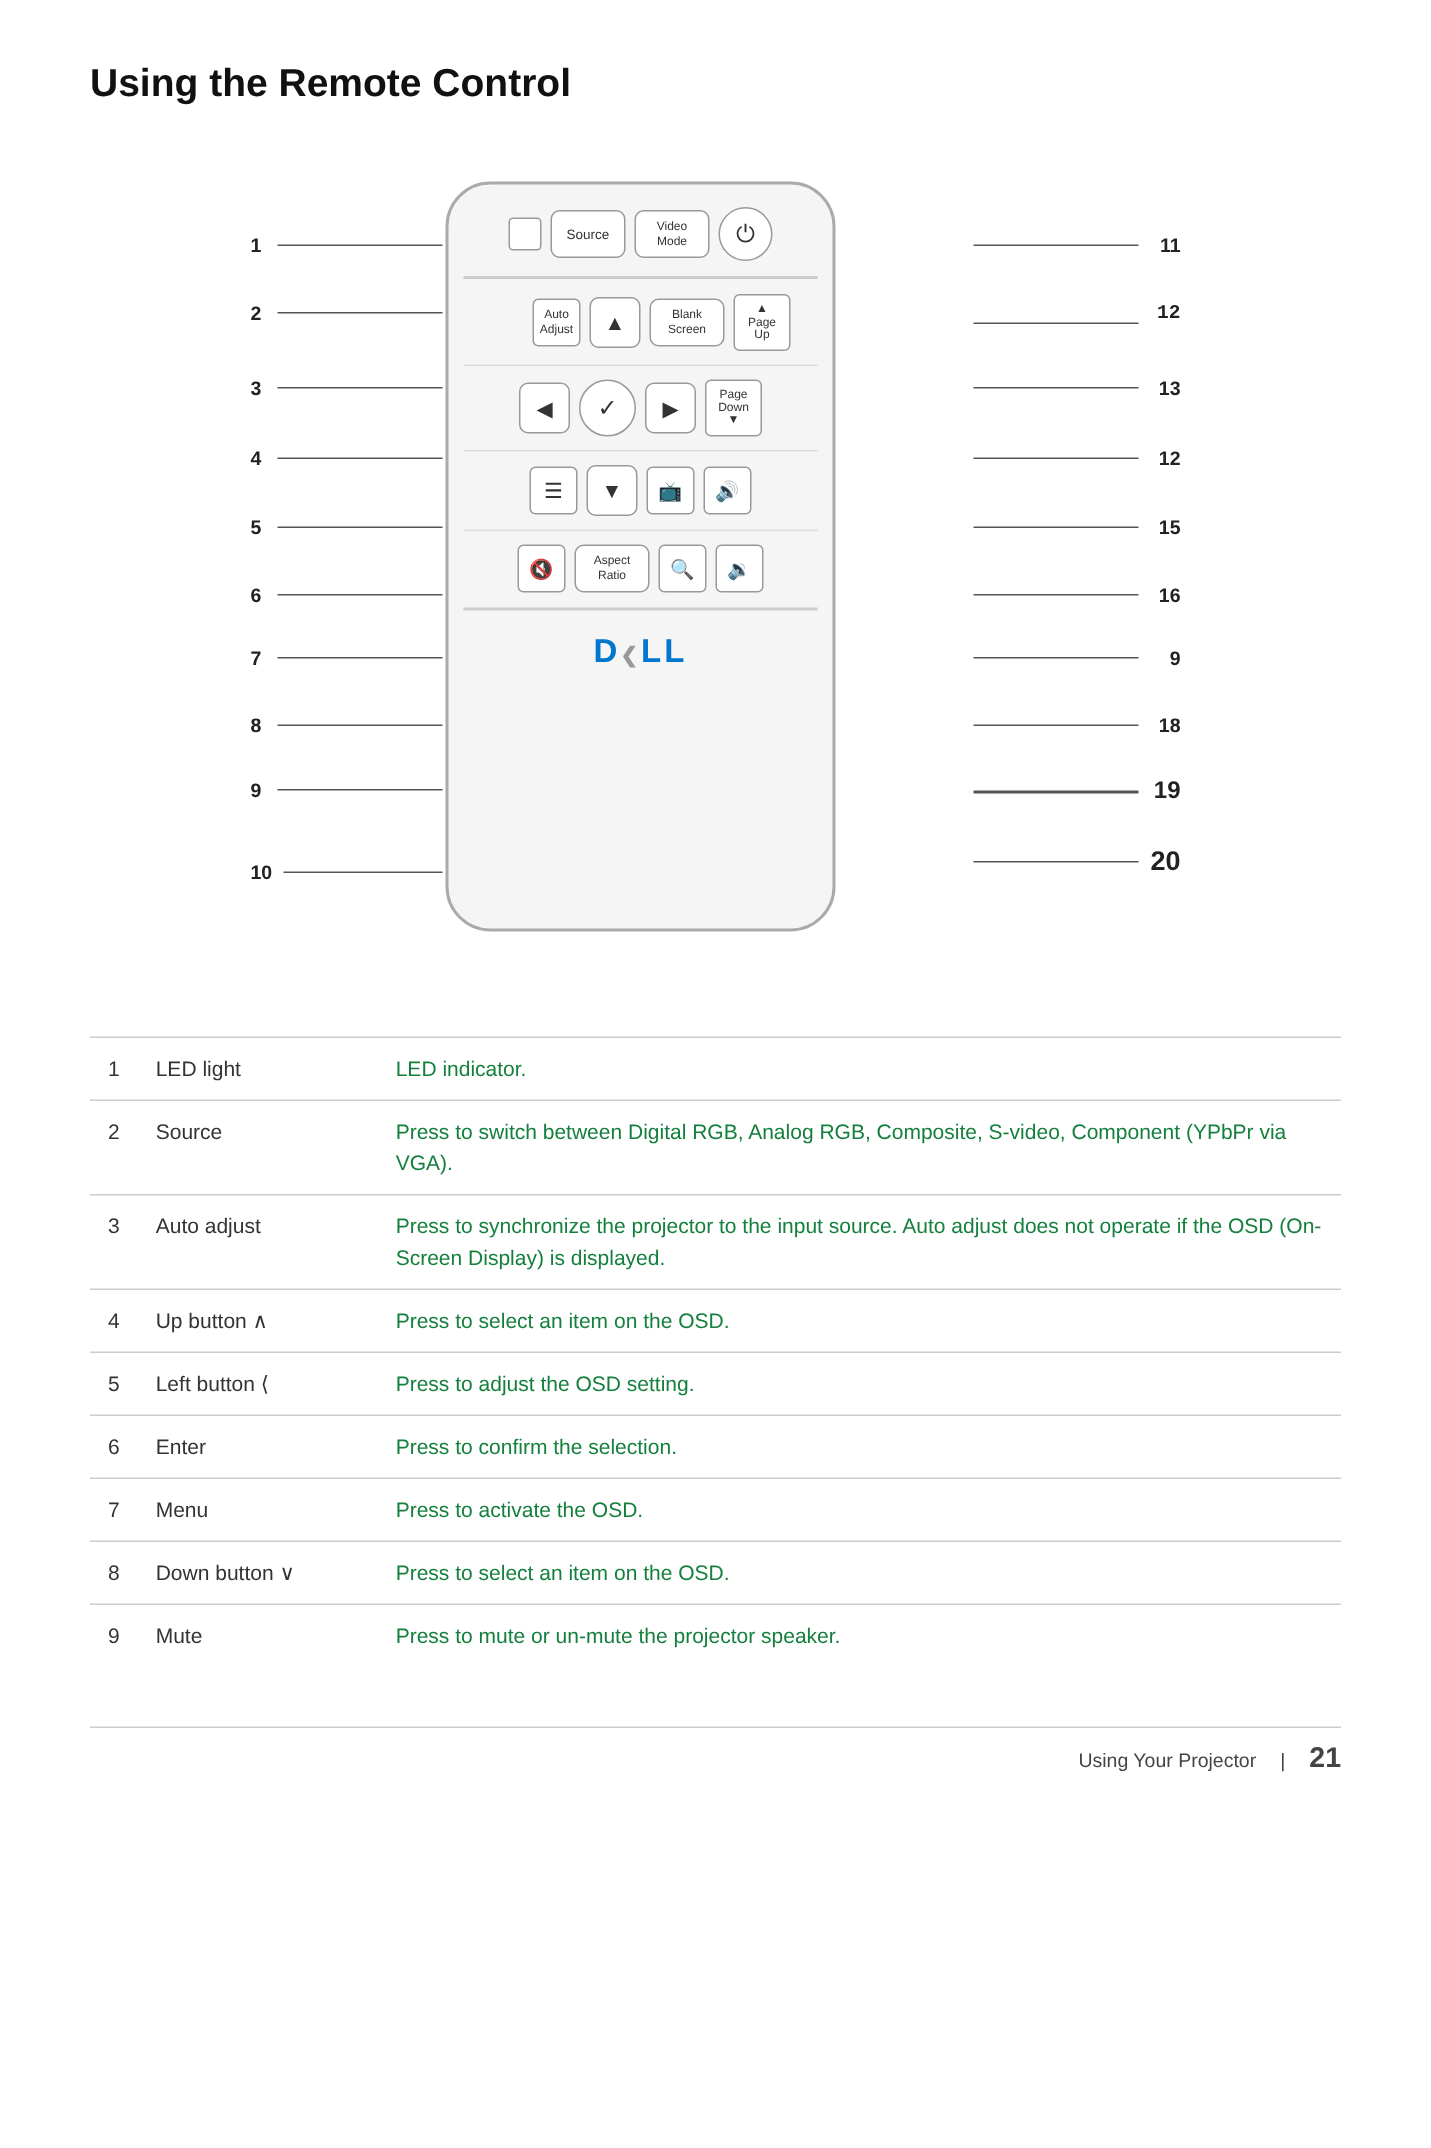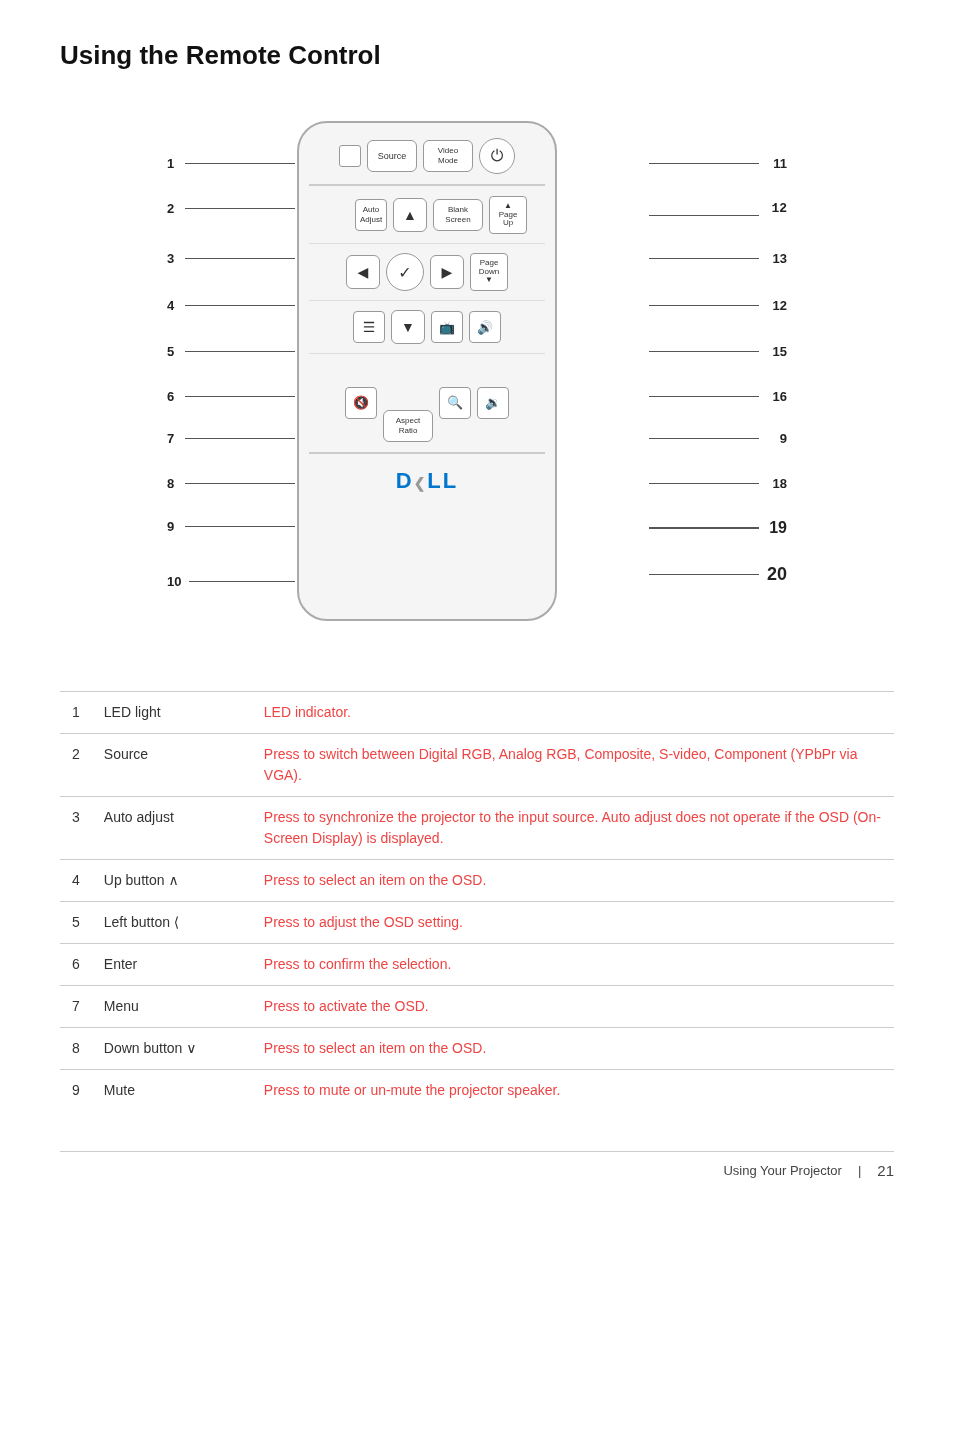--- a/index.html
+++ b/index.html
@@ -102,37 +102,37 @@
     .ref-table td:first-child {
       width: 30px;
       color: #333;
       font-weight: 400;
     }
     .ref-table td:nth-child(2) {
       width: 160px;
       color: #333;
     }
     .ref-table td:nth-child(3) {
-      color: #ef4444;
+      color: #15803d;
     }
 
     .footer-line {
       display: flex;
       justify-content: flex-end;
       align-items: center;
       margin-top: 40px;
       font-size: 13px;
       color: #444;
       border-top: 1px solid #ccc;
       padding-top: 10px;
       gap: 10px;
     }
     .footer-line .page-num {
-      font-weight: 400;
-      font-size: 15px;
+      font-weight: 700;
+      font-size: 19px;
     }
   </style>
 </head>
 <body>
 
 <h1>Using the Remote Control</h1>
 
 <div class="diagram-wrapper">
   <div class="diagram-container">
 
@@ -173,21 +173,21 @@
         <div class="btn btn-square" style="font-size:14px;">☰</div>
         <div class="btn" style="width:34px;height:34px;border-radius:6px;font-size:14px;">▼</div>
         <div class="btn btn-square" style="font-size:13px;">📺</div>
         <div class="btn btn-square" style="font-size:13px;">🔊</div>
       </div>
 
       <div style="width:100%;height:1px;background:#ddd;margin:1px 0;"></div>
 
       <div class="remote-row">
         <div class="btn btn-square" style="font-size:13px;">🔇</div>
-        <div class="btn btn-wide" style="font-size:8px;line-height:1.2;margin-top:47px;">Aspect<br>Ratio</div>
+        <div class="btn btn-wide" style="font-size:8px;line-height:1.2;">Aspect<br>Ratio</div>
         <div class="btn btn-square" style="font-size:13px;">🔍</div>
         <div class="btn btn-square" style="font-size:13px;">🔉</div>
       </div>
 
       <div style="width:100%;height:2px;background:#ccc;margin:2px 0;"></div>
 
       <div class="dell-logo">D<span style="color:#999;font-size:14px;">❮</span>LL</div>
     </div>
 
     <div style="position:absolute;left:0;top:55px;display:flex;align-items:center;">

